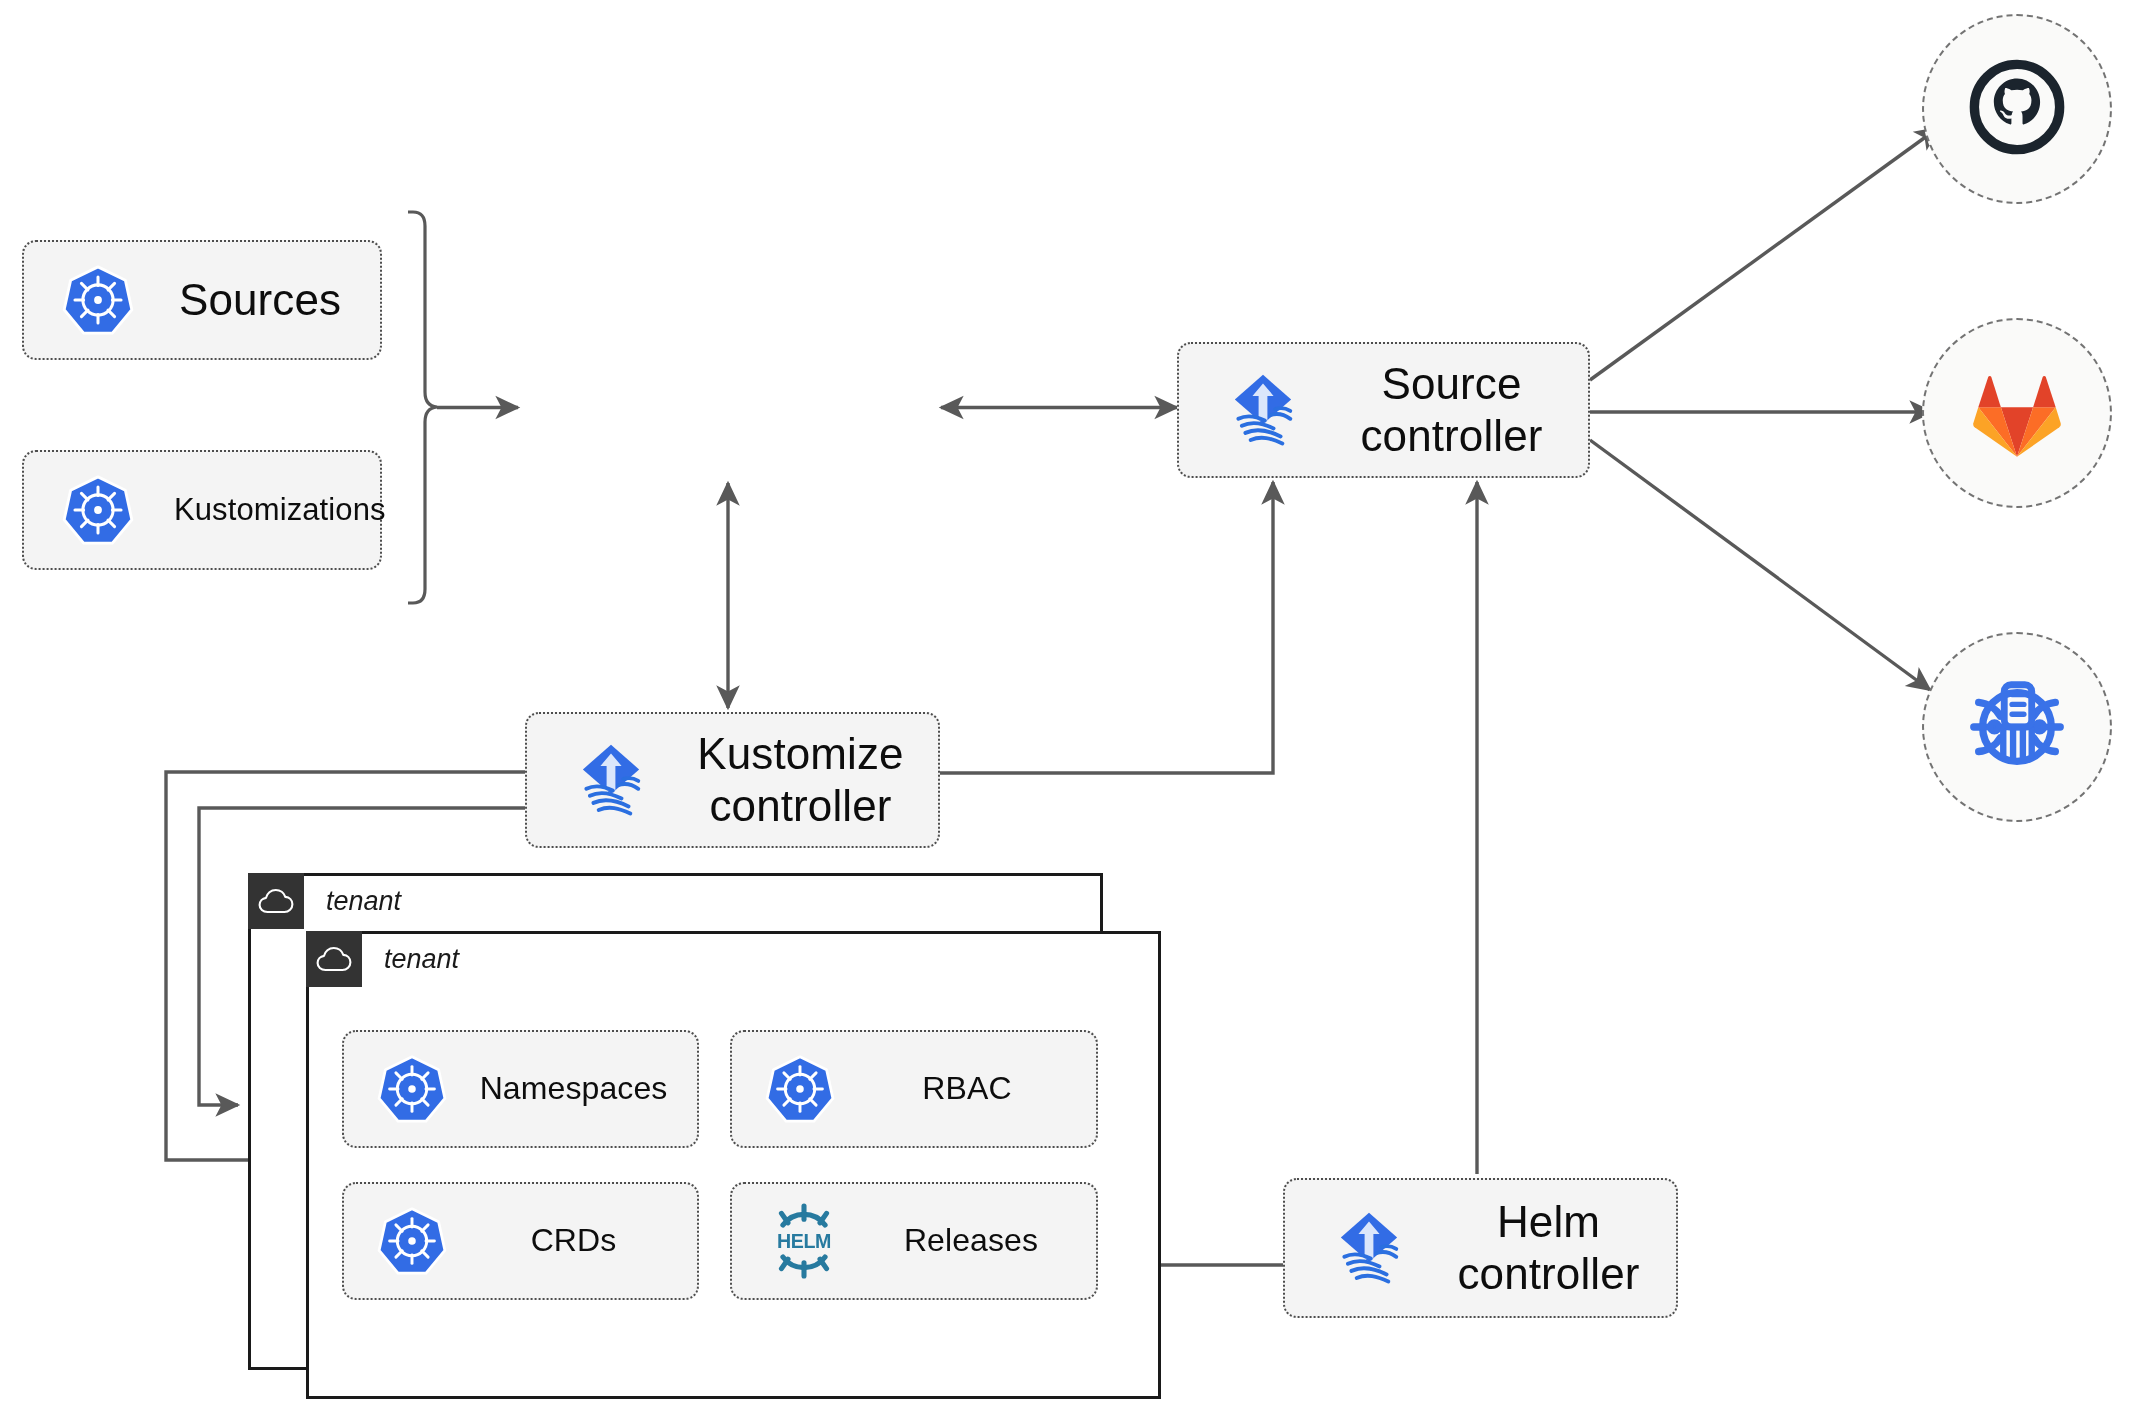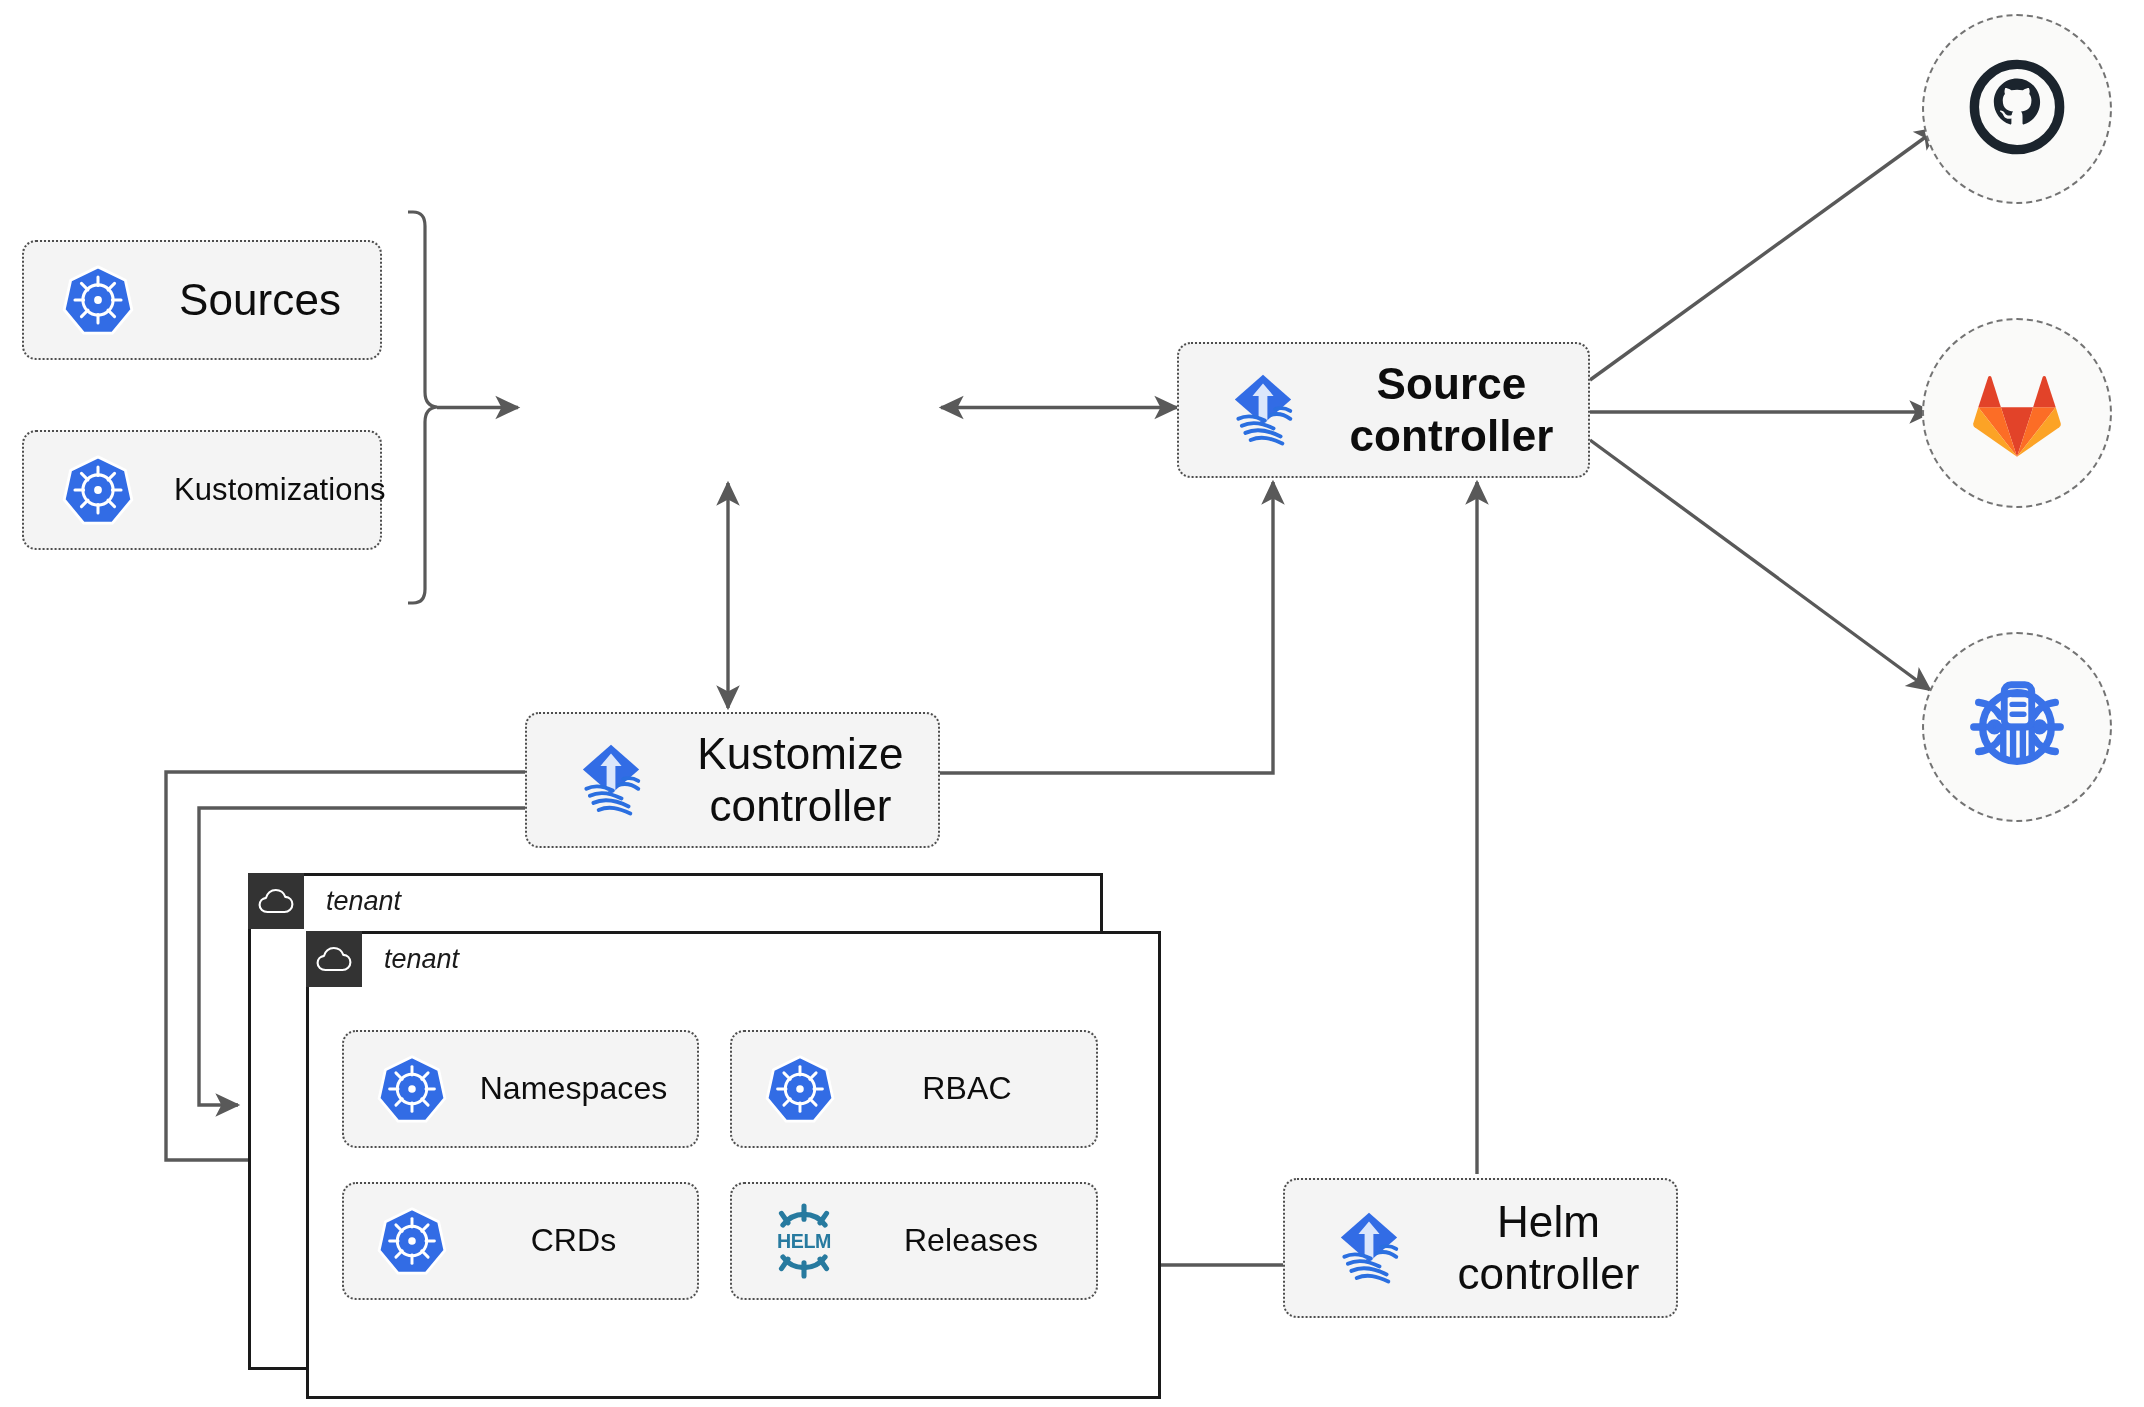--- a/index.html
+++ b/index.html
@@ -189,21 +189,21 @@
           <line x1="64" y1="64" x2="73" y2="73"></line>
           <line x1="73" y1="27" x2="64" y2="36"></line>
           <line x1="36" y1="64" x2="27" y2="73"></line>
         </g>
         <circle cx="50" cy="50" r="5.4" fill="#ffffff"></circle>
       </svg>
     </div>
     <div class="node-label">Sources</div>
   </div>
 
-  <div class="node" style="left:22px; top:430px; width:360px; height:120px;gap:24px;">
+  <div class="node" style="left:22px; top:450px; width:360px; height:120px;gap:24px;">
     <div class="icon-slot" style="width:104px; padding-left:22px;">
       <svg width="72" height="72" viewBox="0 0 100 100" aria-hidden="true">
         <path d="M50,4 L88,22.5 L97,63.5 L70,96 L30,96 L3,63.5 L12,22.5 Z" fill="#326ce5" stroke="#ffffff" stroke-width="4" stroke-linejoin="round"></path>
         <g fill="none" stroke="#ffffff" stroke-width="4.2" stroke-linecap="round">
           <circle cx="50" cy="50" r="21"></circle>
           <line x1="50" y1="18" x2="50" y2="30"></line>
           <line x1="50" y1="70" x2="50" y2="82"></line>
           <line x1="18" y1="50" x2="30" y2="50"></line>
           <line x1="70" y1="50" x2="82" y2="50"></line>
           <line x1="27" y1="27" x2="36" y2="36"></line>
@@ -211,21 +211,21 @@
           <line x1="73" y1="27" x2="64" y2="36"></line>
           <line x1="36" y1="64" x2="27" y2="73"></line>
         </g>
         <circle cx="50" cy="50" r="5.4" fill="#ffffff"></circle>
       </svg>
     </div>
     <div class="node-label" style="font-size:31px;">Kustomizations</div>
   </div>
 
 
-  <div class="node" style="left:1177px; top:342px; width:413px; height:136px;font-weight:bold;">
+  <div class="node" style="left:1177px; top:342px; width:413px; height:136px;">
     <div class="icon-slot" style="width:124px; padding-left:22px;">
       <svg width="88" height="88" viewBox="0 0 100 100" aria-hidden="true">
         <path d="M50,10 L82,38 L50,66 L18,38 Z" fill="#326ce5"></path>
         <path d="M50,20 L62,34 L55,34 L55,62 L45,62 L45,34 L38,34 Z" fill="#dbe6fb"></path>
         <g stroke="#2b6fe0" stroke-width="4.4" stroke-linecap="round" fill="none">
           <path d="M22,60 C32,55 42,57 52,62"></path>
           <path d="M26,68 C38,62 50,65 62,71"></path>
           <path d="M30,76 C43,70 56,73 70,80"></path>
           <path d="M36,84 C48,79 59,82 72,88"></path>
           <path d="M58,56 C66,53 74,55 81,60"></path>

